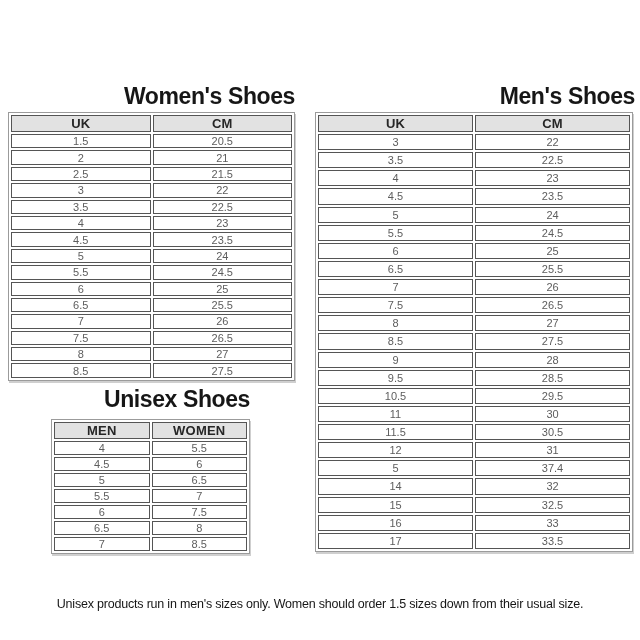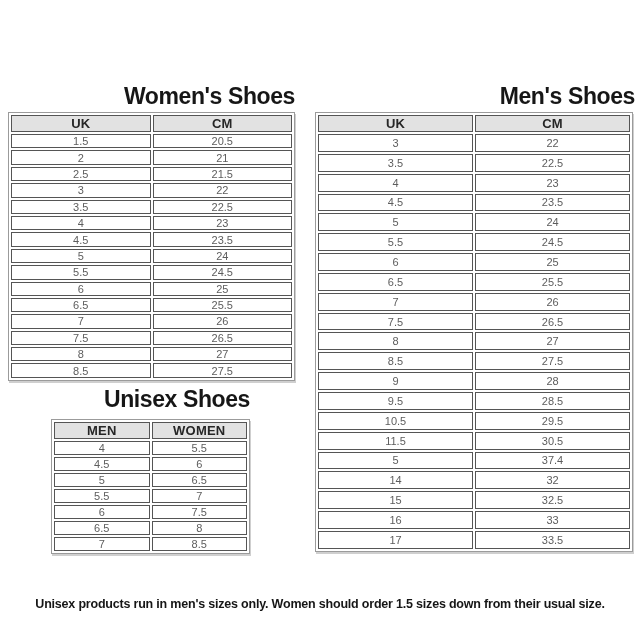--- a/index.html
+++ b/index.html
@@ -60,21 +60,21 @@
   #mens-table{left:315px;top:112px;width:318px;height:440px;}
   #unisex-table{left:51px;top:419px;width:199px;height:107px;}
   #womens-title{left:8px;width:287px;top:83px;}
   #mens-title{left:335px;width:300px;top:83px;}
   #unisex-title{left:51px;width:199px;top:386px;}
   .footnote{
     position:absolute;
     left:0;width:640px;top:597px;
     text-align:center;
     font-size:12.5px;
-    font-weight:700;
+    font-weight:400;
     letter-spacing:-0.2px;
     color:#161616;
   }
 </style>
 </head>
 <body>
 
 <div class="page">
 
   <div class="chart-title" id="womens-title">Women's Shoes</div>
@@ -214,24 +214,32 @@
         </tr>
         <tr>
           <td>9.5</td>
           <td>28.5</td>
         </tr>
         <tr>
           <td>10.5</td>
           <td>29.5</td>
         </tr>
         <tr>
+          <td>11</td>
+          <td>30</td>
+        </tr>
+        <tr>
           <td>11.5</td>
           <td>30.5</td>
         </tr>
         <tr>
+          <td>12</td>
+          <td>31</td>
+        </tr>
+        <tr>
           <td>5</td>
           <td>37.4</td>
         </tr>
         <tr>
           <td>14</td>
           <td>32</td>
         </tr>
         <tr>
           <td>15</td>
           <td>32.5</td>

